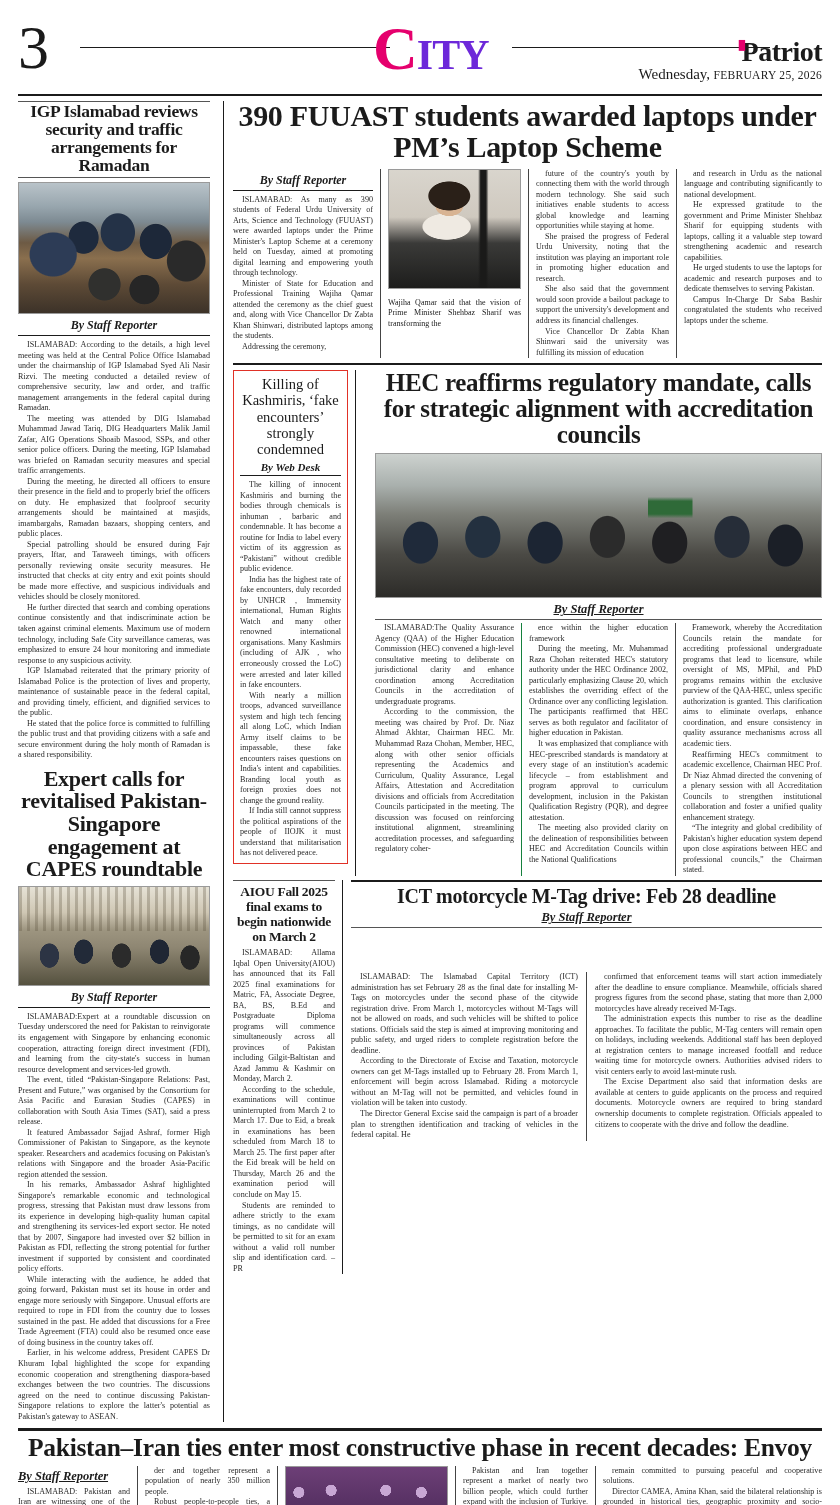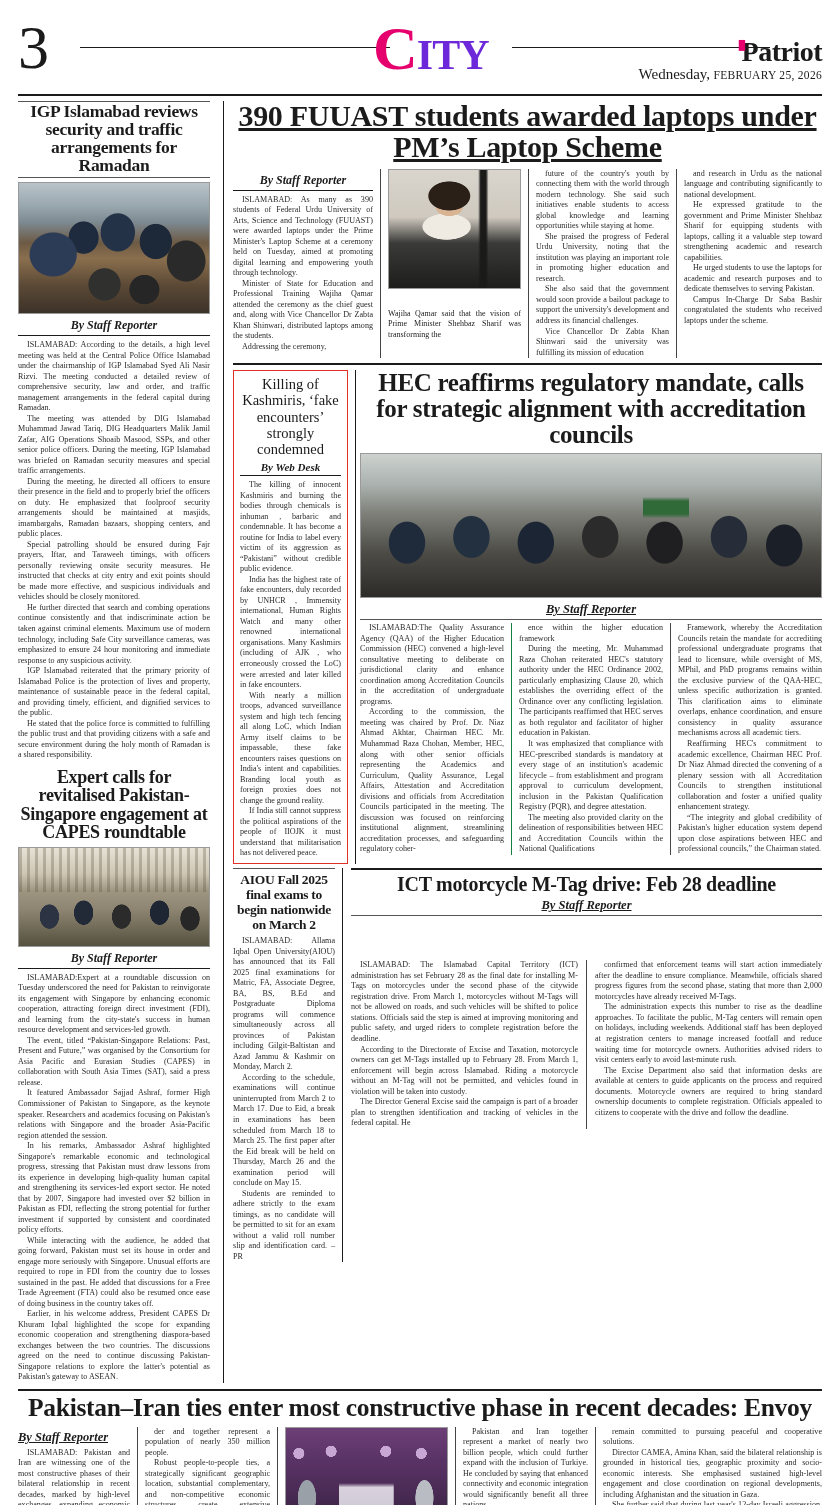--- a/index.html
+++ b/index.html
@@ -52,23 +52,23 @@
   .topline { height:2px; background:#1b1b1b; margin:2px 0 0 0; }
 
   
   .body-grid { display:flex; gap:0; margin-top:5px; }
   .col-left { width:206px; flex:0 0 206px; padding-right:13px; border-right:1px solid #1b1b1b; }
   .col-right { flex:1 1 auto; padding-left:9px; }
 
   
   h1.hl { margin:0; font-weight:700; text-align:center; line-height:1.03; letter-spacing:-0.3px; }
   .hl-left  { font-size:17.5px; text-align:left; line-height:1.1; }
-  .hl-main  { font-size:30px;text-decoration:underline; }
+  .hl-main  { font-size:30px; }
   .hl-mid   { font-size:25px; }
-  .hl-small { font-size:18px; }
+  .hl-small { font-size:22px; }
   .hl-wide  { font-size:25.5px; }
 
   .byline {
     text-align:center; font-style:italic; font-weight:700;
     font-size:12.5px; text-decoration:underline; margin:4px 0 2px 0;
   }
   .byline-box {
     font-style:italic; font-weight:700; font-size:12px;
     padding-bottom:2px; border-bottom:1.5px solid #1b1b1b; margin:4px 0 4px 0; text-align:center;
   }
@@ -153,32 +153,32 @@
     content:""; position:absolute; inset:0;
     background:
       radial-gradient(circle 9px at 8% 24%, #c8a7d4 60%, transparent 63%),
       radial-gradient(circle 9px at 28% 22%, #c8a7d4 60%, transparent 63%),
       radial-gradient(circle 9px at 62% 22%, #c8a7d4 60%, transparent 63%),
       radial-gradient(circle 9px at 84% 24%, #c8a7d4 60%, transparent 63%),
       radial-gradient(ellipse 10% 30% at 13% 66%, #9aa0a8 55%, transparent 58%),
       radial-gradient(ellipse 10% 30% at 86% 66%, #b9bcc2 55%, transparent 58%),
       linear-gradient(180deg, transparent 52%, #d8d2dd 56%, #cfc8d6 78%, transparent 82%) 50% 0/34% 100% no-repeat;
   }
-  .photo-cap { font-size:8px; line-height:1.3; text-align:justify; margin-top:20px; }
+  .photo-cap { font-size:8px; line-height:1.3; text-align:justify; margin-top:9px; }
 
   
   .redbox {
     border:1.6px solid #e03127; padding:5px 6px 4px 6px;
   }
   .redbox h1 { font-size:14.5px; line-height:1.12; text-align:center; font-weight:400;
                 font-family:"Liberation Serif", serif; margin:0; }
 
   .mid-split { display:flex; }
   .mid-kashmir { width:122px; flex:0 0 122px; padding-right:7px; }
-  .mid-hec { flex:1 1 auto; padding-left:4px; border-left:1px solid #1b1b1b;font-family:Liberation Serif, serif; }
+  .mid-hec { flex:1 1 auto; padding-left:19px; border-left:1px solid #1b1b1b;font-family:Liberation Serif, serif; }
 
   .inner-split { display:flex; }
   .aiou { width:110px; flex:0 0 110px; padding-right:7px; border-right:1px solid #1b1b1b; }
   .ict  { flex:1 1 auto; padding-left:8px; }
 
   .tiny-rule { height:1px; background:#555; }
 </style>
 </head>
 <body>
 

